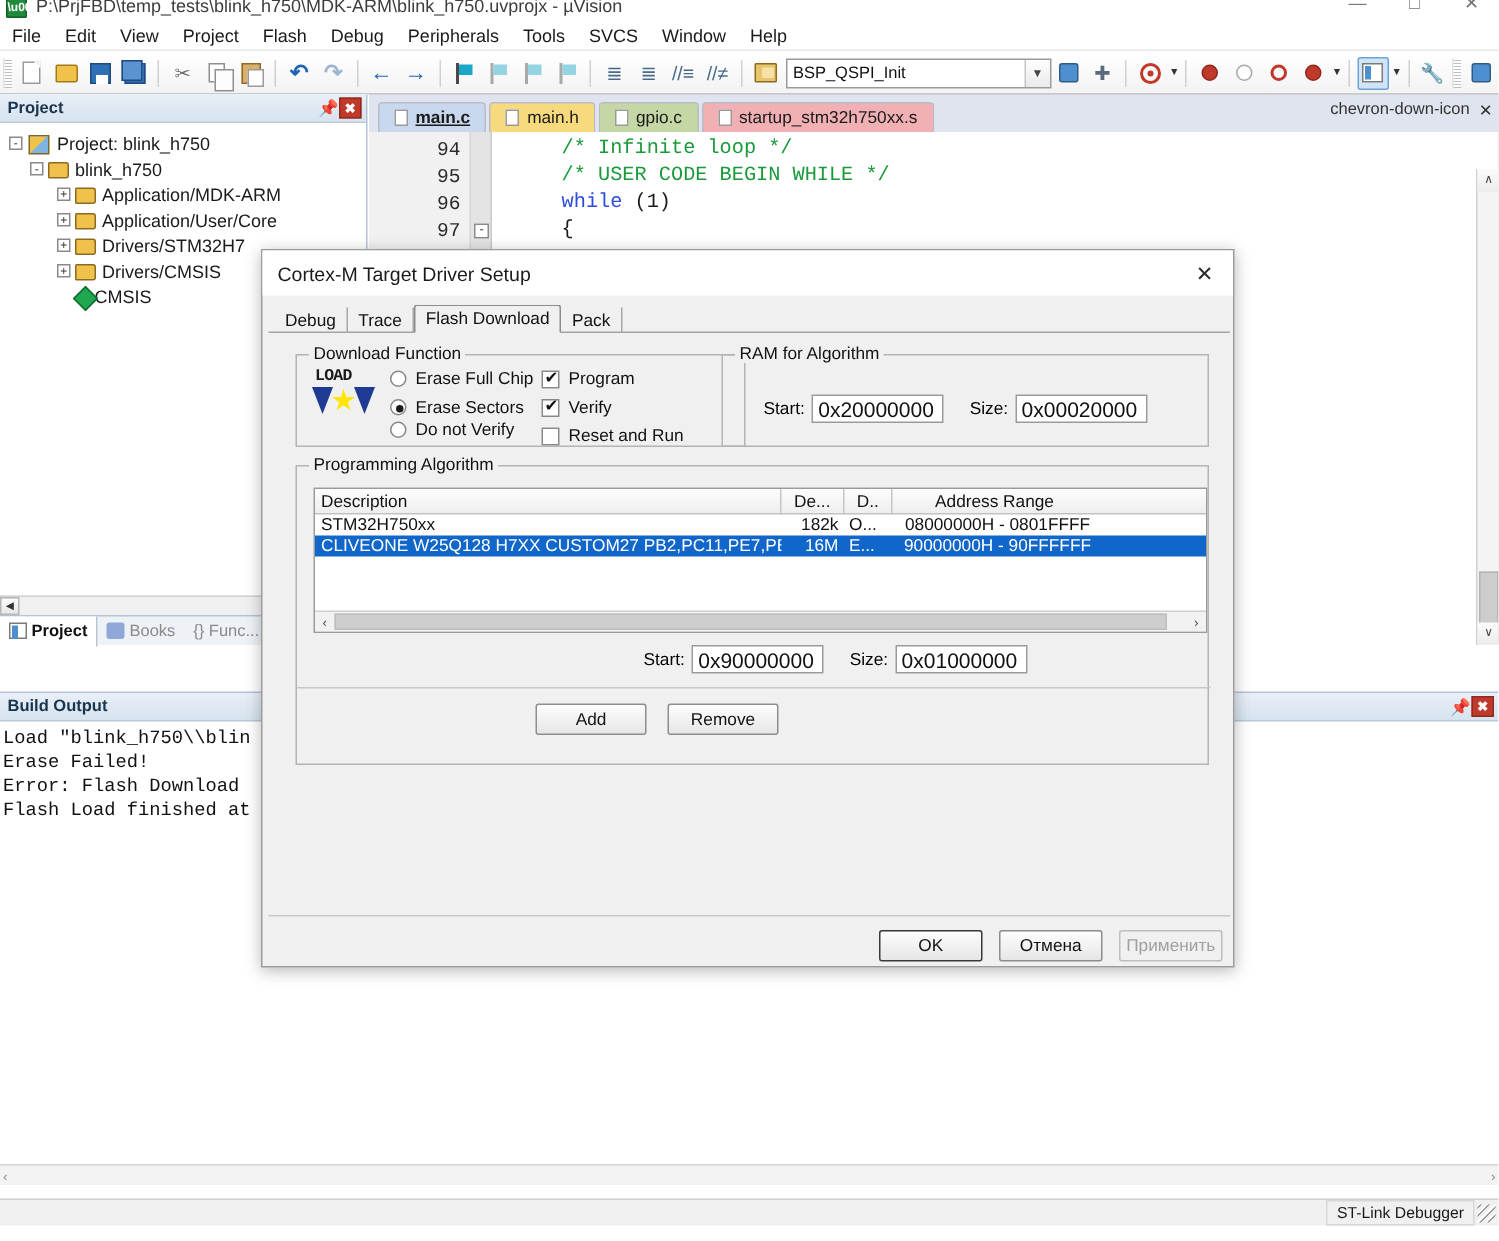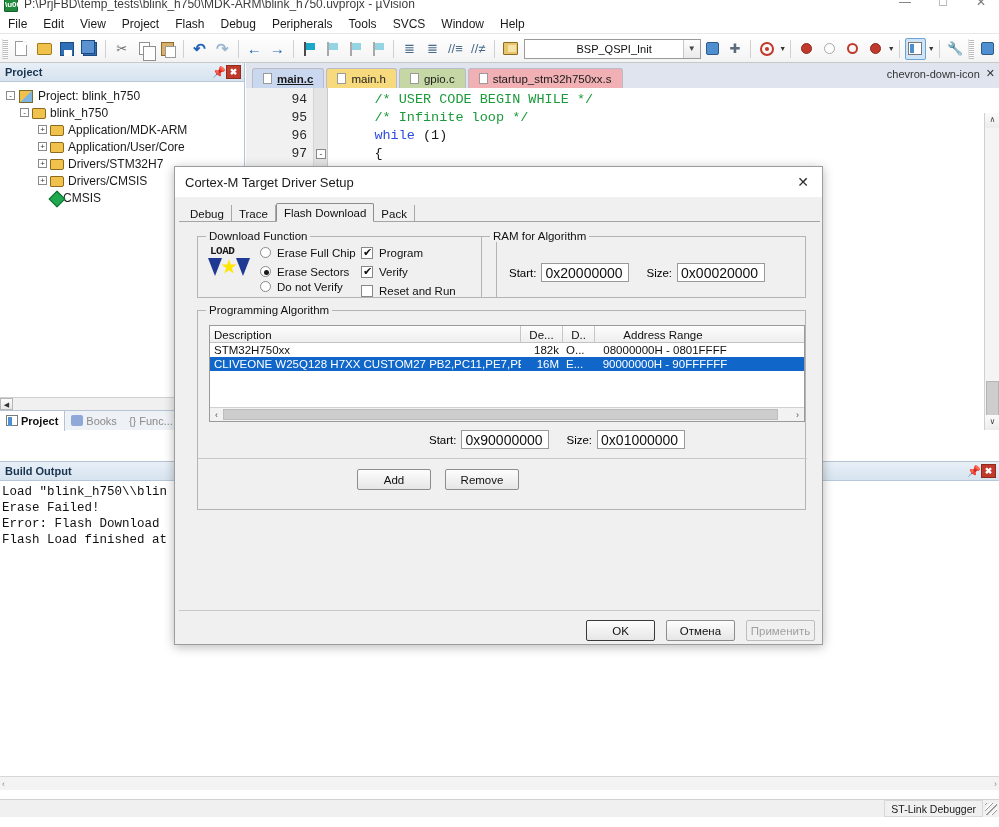--- a/index.html
+++ b/index.html
@@ -48,21 +48,21 @@
   }
   .grip { width:6px; height:20px; margin:0 2px 0 2px;
     background:repeating-linear-gradient(#ffffff 0 1px, #bdbdbd 1px 2px);
     border-left:1px solid #e2e2e2;}
   .tbtn { width:22px; height:22px; margin:0 1px; position:relative; border-radius:2px;
     display:flex; align-items:center; justify-content:center; }
   .tsep { width:1px; height:18px; background:#d0d0d0; margin:0 4px; }
   .combo {
     height:20px; width:186px; margin-left:2px; background:#ffffff;
     border:1px solid #9a9a9a; display:flex; align-items:center;
-    font-size:11px; padding-left:4px; position:relative; color:#111;justify-content:center;
+    font-size:11px; padding-left:4px; position:relative; color:#111;
   }
   .combo .arrow { position:absolute; right:0; top:0; width:17px; height:18px;
     background:linear-gradient(#fdfdfd,#eaeaea); border-left:1px solid #c6c6c6;
     display:flex; align-items:center; justify-content:center; font-size:8px; color:#444;}
   .pressed { background:#cfe5f7; border:1px solid #6ba3d6; }
 
   
   .ic-doc { width:12px;height:15px;background:#fff;border:1px solid #9a9a9a; position:relative;}
   .ic-doc:after{content:"";position:absolute;right:-1px;top:-1px;border-width:0 4px 4px 0;
     border-style:solid;border-color:#fff #f4f4f4;}
@@ -132,21 +132,21 @@
 
   
   .editor-area { position:absolute; left:246px; top:63px; width:753px; height:367px;
     background:#9a9a9a; }
   .edtabs { height:25px; background:#dfe4ef; display:flex; align-items:flex-end;
     padding-left:6px; position:relative; }
   .edtab { height:20px; display:flex; align-items:center; gap:5px; padding:0 10px;
     border:1px solid #b9bcc6; border-bottom:none; border-radius:3px 3px 0 0;
     font-size:11.5px; color:#1a1a1a; margin-right:2px; }
   .edtab .pg { width:9px; height:11px; background:#fff; border:1px solid #9a9a9a; }
-  .edtab-close { position:absolute; right:4px; top:4px; display:flex; gap:6px; align-items:center;margin-left:48px;}
+  .edtab-close { position:absolute; right:4px; top:4px; display:flex; gap:6px; margin-left:48px;}
   .edtab-close span { font-size:11px; color:#333; }
   .code-wrap { position:absolute; left:0; top:25px; right:0; bottom:0;
     background:#ffffff; overflow:hidden; }
   .code-inner { position:absolute; left:0; top:0; width:100%; height:100%; display:flex; }
   .gutter { width:68px; background:#f1f1f1; border-right:1px solid #d5d5d5;
     padding-top:3px; text-align:right; }
   .gutter div { height:18px; line-height:18px; font-family:"Liberation Mono", monospace;
     font-size:13px; color:#2a2a2a; padding-right:6px; position:relative;}
   .foldcol { position:absolute; right:-13px; top:4px; width:10px; height:10px;
     border:1px solid #8a8a8a; background:#fff; font-size:8px; line-height:8px; text-align:center;}
@@ -478,22 +478,22 @@
           <div>94</div>
           <div>95</div>
           <div>96</div>
           <div style="position:relative">
             <span>97</span>
             <span class="foldcol">-</span>
           </div>
         </div>
         <div class="gutter-bar"></div>
         <div class="codecol">
+          <div><span class="pl">    </span><span class="cm">/* Infinite loop */</span></div>
           <div><span class="pl">    </span><span class="cm">/* USER CODE BEGIN WHILE */</span></div>
-          <div><span class="pl">    </span><span class="cm">/* Infinite loop */</span></div>
           <div><span class="pl">    </span><span class="kw">while</span><span class="pl"> (1)</span></div>
           <div><span class="pl">    {</span></div>
         </div>
       </div>
       <div class="vscroll">
         <div class="ar">∧</div>
         <div class="thumb"></div>
         <div class="ar" style="position:absolute;bottom:0">∨</div>
       </div>
     </div>

